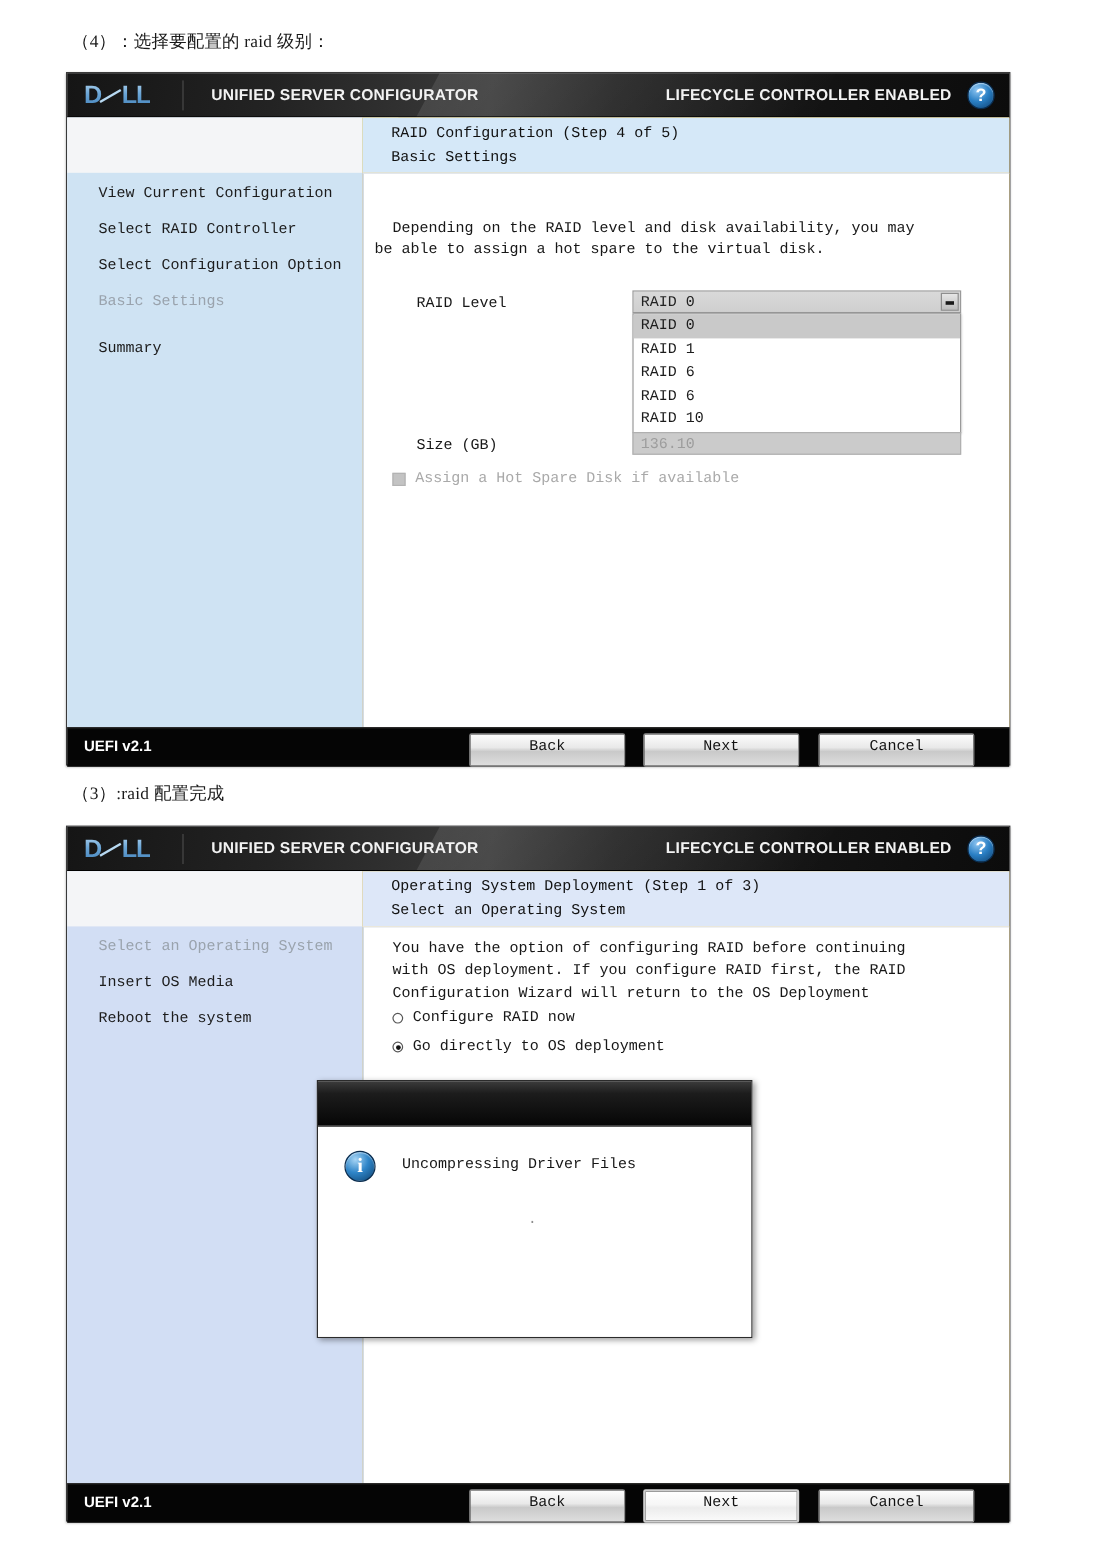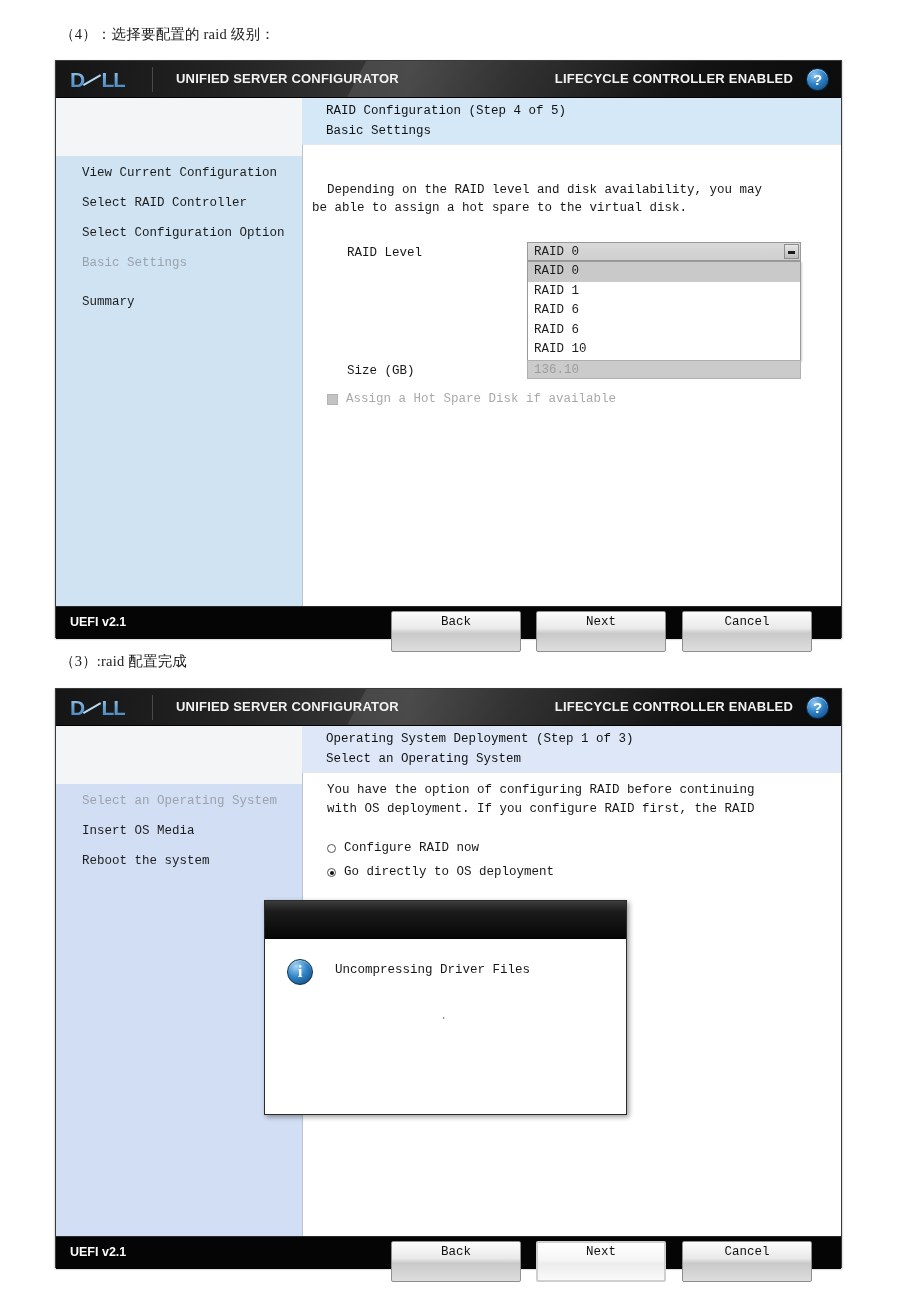--- a/index.html
+++ b/index.html
@@ -85,21 +85,21 @@
     background:radial-gradient(circle at 35% 28%,#8fc6f2 0%,#2a7fc4 48%,#0d3f6e 100%);
     border:1px solid #0a2c4e;
     box-shadow:inset 0 1px 1px rgba(255,255,255,.55);
     color:#fff;font-family:"Liberation Sans", sans-serif;
     font-weight:bold;font-size:15px;text-align:center;line-height:22px;
     box-sizing:border-box;
   }
   
   .win-body{position:relative;background:#f4f5f7;}
   .sidebar{
-    position:absolute;left:0;top:12px;bottom:0;width:276px;
+    position:absolute;left:0;top:0;bottom:0;width:276px;
     box-sizing:border-box;
   }
   .sb-a{background:#cfe3f3;}
   .sb-b{background:#d2def4;}
   .sb-top-strip{
     position:absolute;left:0;top:0;width:246px;height:46px;
     background:#f4f5f7;
   }
   .sb-item{
     position:absolute;left:26px;
@@ -248,21 +248,21 @@
   .footer{
     position:relative;height:32px;background:#050505;
     border-top:1px solid #2a2a2a;
   }
   .uefi{
     position:absolute;left:14px;top:8px;
     font-family:"Liberation Sans", sans-serif;
     font-weight:bold;font-size:12.5px;color:#ffffff;
   }
   .btn{
-    position:absolute;top:4px;height:41px;width:130px;
+    position:absolute;top:4px;height:28px;width:130px;
     background:linear-gradient(180deg,#fdfdfd 0%,#e9e9e9 42%,#c9c9c9 55%,#dedede 100%);
     border:1px solid #8e8e8e;
     border-radius:2px;
     box-sizing:border-box;
     font-family:"Liberation Mono", monospace;
     font-size:12.5px;color:#111;
     text-align:center;line-height:21px;
   }
   .btn.hi{
     background:linear-gradient(180deg,#ffffff 0%,#f6f6f6 45%,#ececec 56%,#fafafa 100%);
@@ -364,20 +364,21 @@
 
     <div class="content">
       <div class="title-band b2">
         <div class="title-l1">Operating System Deployment (Step 1 of 3)</div>
         <div class="title-l2">Select an Operating System</div>
       </div>
 
       <div class="panel">
         <div class="ptext" style="left:24px;top:8px;">You have the option of configuring RAID before continuing</div>
         <div class="ptext" style="left:24px;top:27px;">with OS deployment.  If you configure RAID first, the RAID</div>
+        <div class="ptext" style="left:24px;top:46px;">Configuration Wizard will return to the OS Deployment</div>
 
         <div class="radiorow" style="left:24px;top:68px;">
           <div class="radio"></div>
           <div class="radiolabel">Configure RAID now</div>
         </div>
         <div class="radiorow" style="left:24px;top:92px;">
           <div class="radio on"></div>
           <div class="radiolabel">Go directly to OS deployment</div>
         </div>
       </div>

